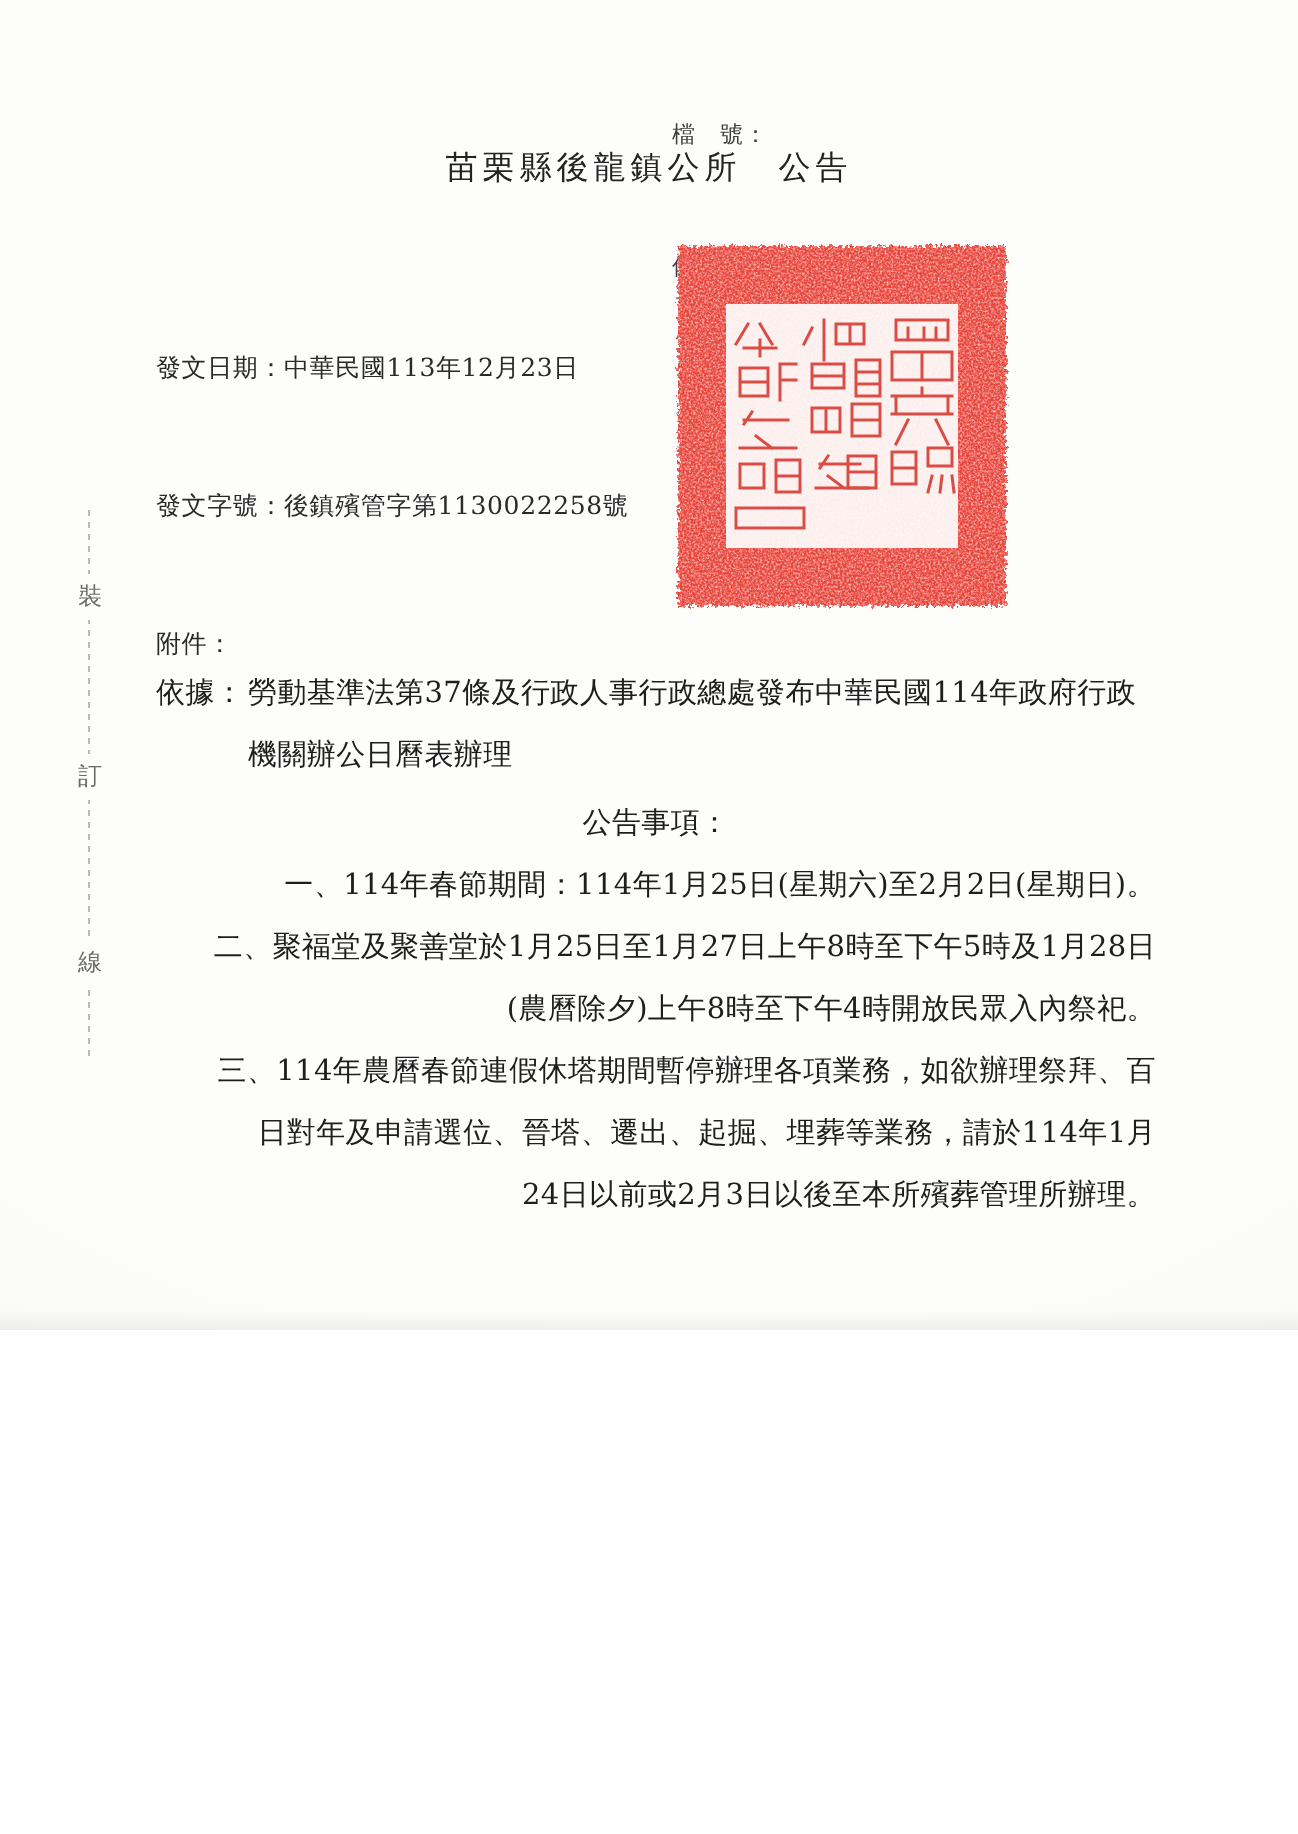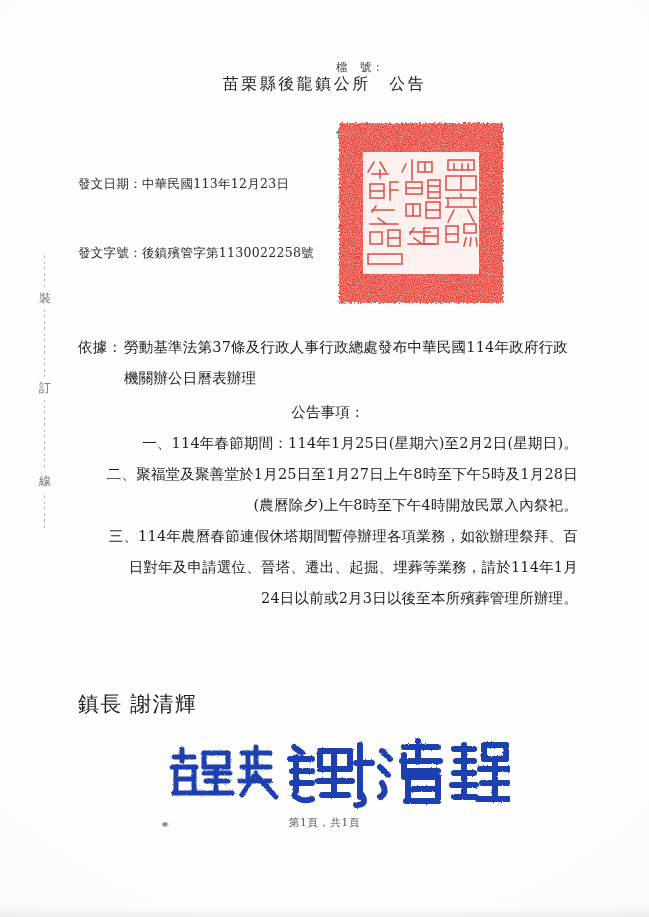--- a/index.html
+++ b/index.html
@@ -8,21 +8,21 @@
     background: #ffffff;
   }
   body {
     font-family: "DejaVu Serif", "Liberation Serif", serif;
     color: #1a1a1a;
   }
 
   #page {
     position: relative;
     width: 649px;
-    height: 917px;
+    height: 665px;
     background: #fdfdfc;
     overflow: hidden;
   }
 
   
   #paper-texture {
     position: absolute;
     inset: 0;
     background:
       radial-gradient(ellipse 120% 90% at 50% 45%, rgba(255,255,255,0) 60%, rgba(236,236,234,0.55) 100%);
@@ -219,20 +219,21 @@
   <div class="doc-meta-top">
     <div>檔　號：</div>
     <div>保存年限：</div>
   </div>
 
   <div class="doc-title">苗栗縣後龍鎮公所　公告</div>
 
   <div class="issue-block">
     <div class="issue-line">發文日期：中華民國113年12月23日</div>
     <div class="issue-line">發文字號：後鎮殯管字第1130022258號</div>
+    <div class="issue-line">附件：</div>
   </div>
 
   <div id="official-seal">
     <svg viewBox="0 0 170 186" width="170" height="186" aria-hidden="true">
       <defs>
         <filter id="sealRough">
           <feTurbulence type="fractalNoise" baseFrequency="0.55" numOctaves="4" seed="7" result="n"></feTurbulence>
           <feDisplacementMap in="SourceGraphic" in2="n" scale="5" xChannelSelector="R" yChannelSelector="G"></feDisplacementMap>
         </filter>
         <filter id="sealSpeckle">

